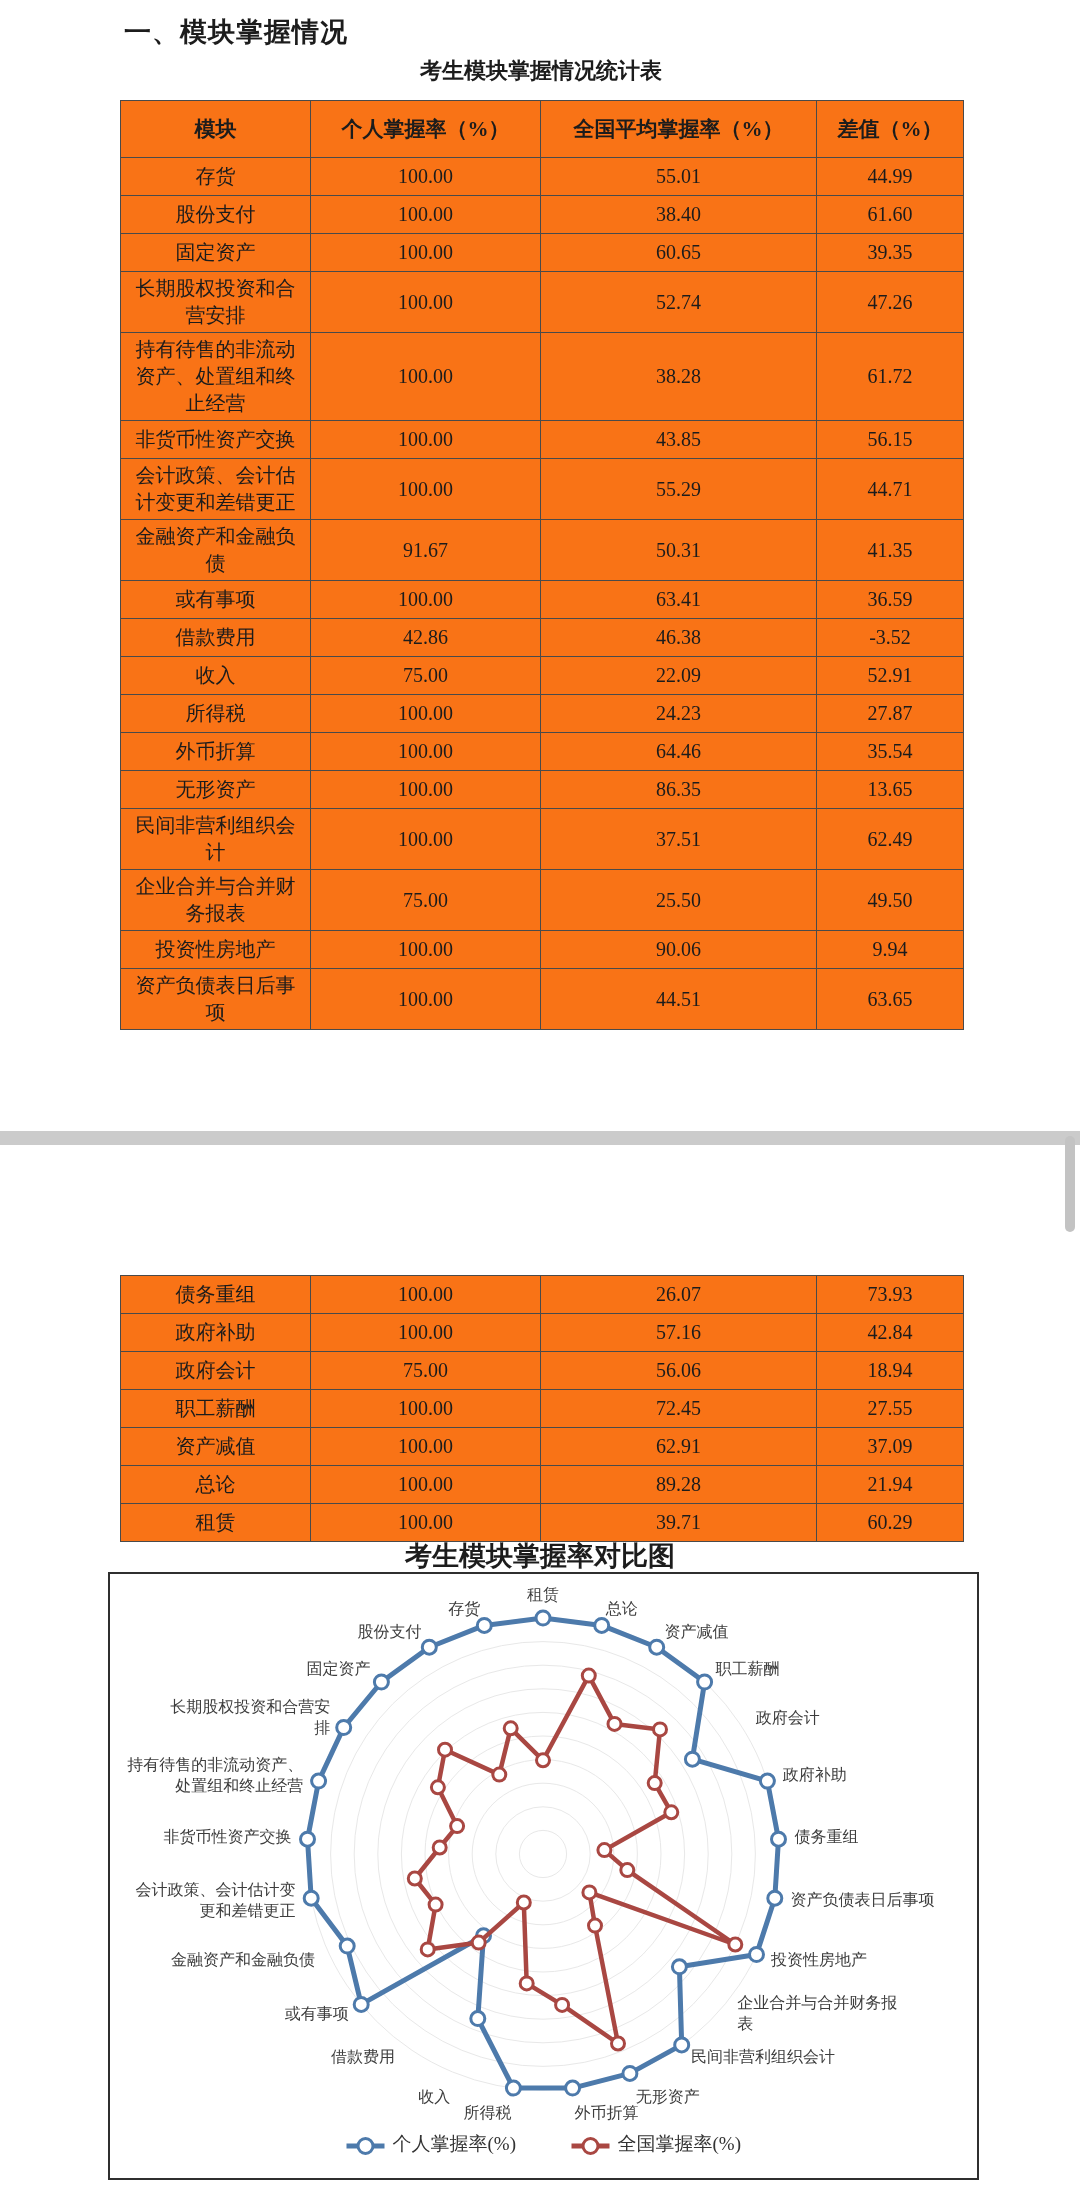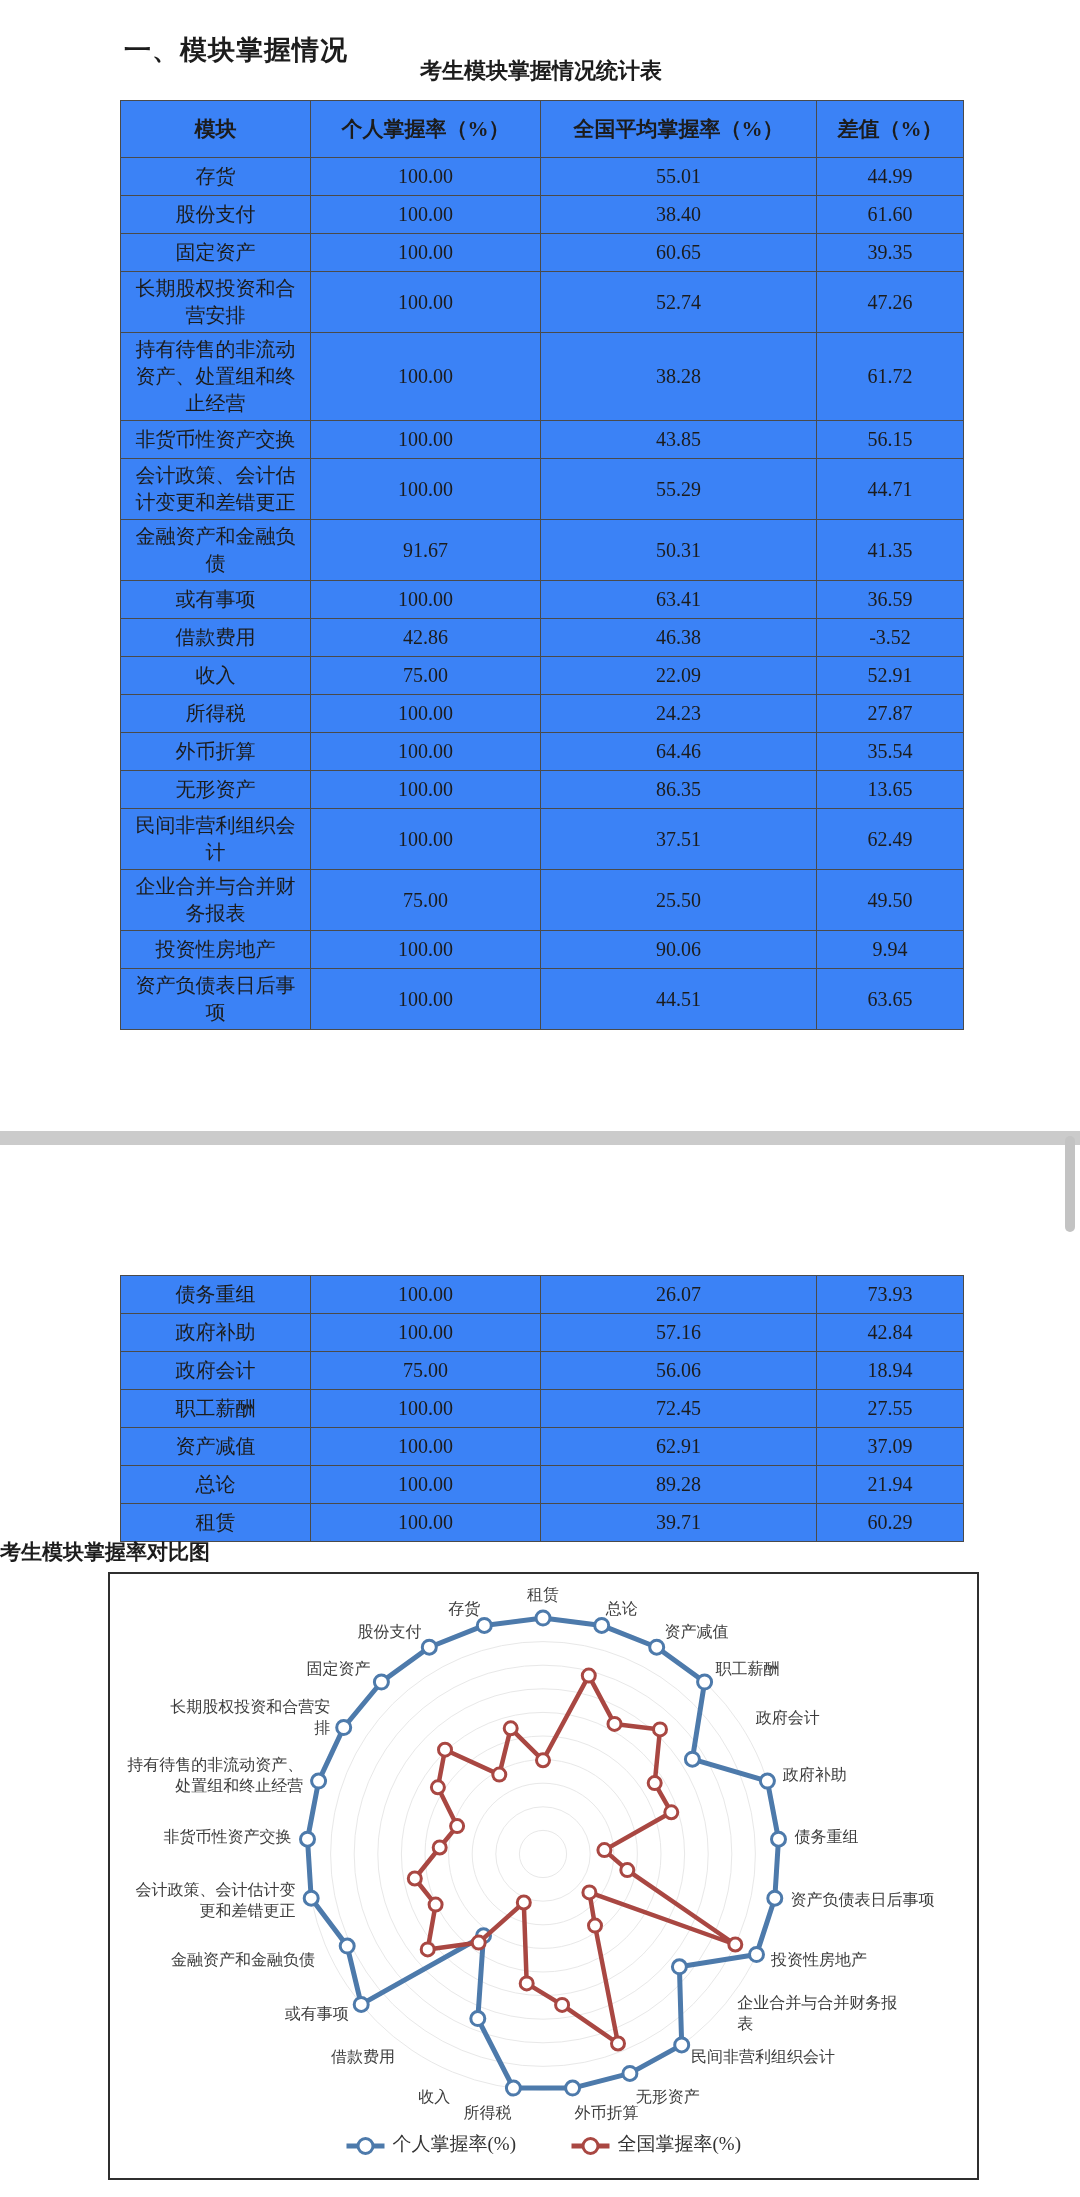--- a/index.html
+++ b/index.html
@@ -1,25 +1,25 @@
 <!DOCTYPE html>
 <html><head>
 <meta charset="utf-8">
 <style>
   html,body{margin:0;padding:0}
   body{
     width:1080px;height:2197px;position:relative;background:#ffffff;
     font-family:"Liberation Serif","DejaVu Serif",serif;color:#1c1c1c;overflow:hidden;
   }
   .abs{position:absolute}
-  #section-title{left:124px;top:32px;font-size:27px;font-weight:bold;letter-spacing:1px}
+  #section-title{left:124px;top:14px;font-size:27px;font-weight:bold;letter-spacing:1px}
   #table1-title{left:0;top:56px;width:1082px;text-align:center;font-size:22px;font-weight:bold}
-  #chart-title{left:0;top:1538px;width:1080px;font-size:21px;font-weight:bold}
-
-  table.stat{border-collapse:collapse;table-layout:fixed;width:843px;background:#3b82f6}
+  #chart-title{left:0;top:1538px;width:1080px;text-align:center;font-size:27px;font-weight:bold}
+
+  table.stat{border-collapse:collapse;table-layout:fixed;width:843px;background:#f97316}
   table.stat td, table.stat th{
     border:1px solid #4a4a4a;text-align:center;vertical-align:middle;
     font-size:20px;line-height:27px;padding:3px 10px;font-weight:normal;
     word-break:break-all;
   }
   table.stat th{height:50px;font-size:21px;font-weight:bold}
   table.stat td{height:31px}
 
   #table1{left:120px;top:100px}
   #table2{left:120px;top:1275px}

